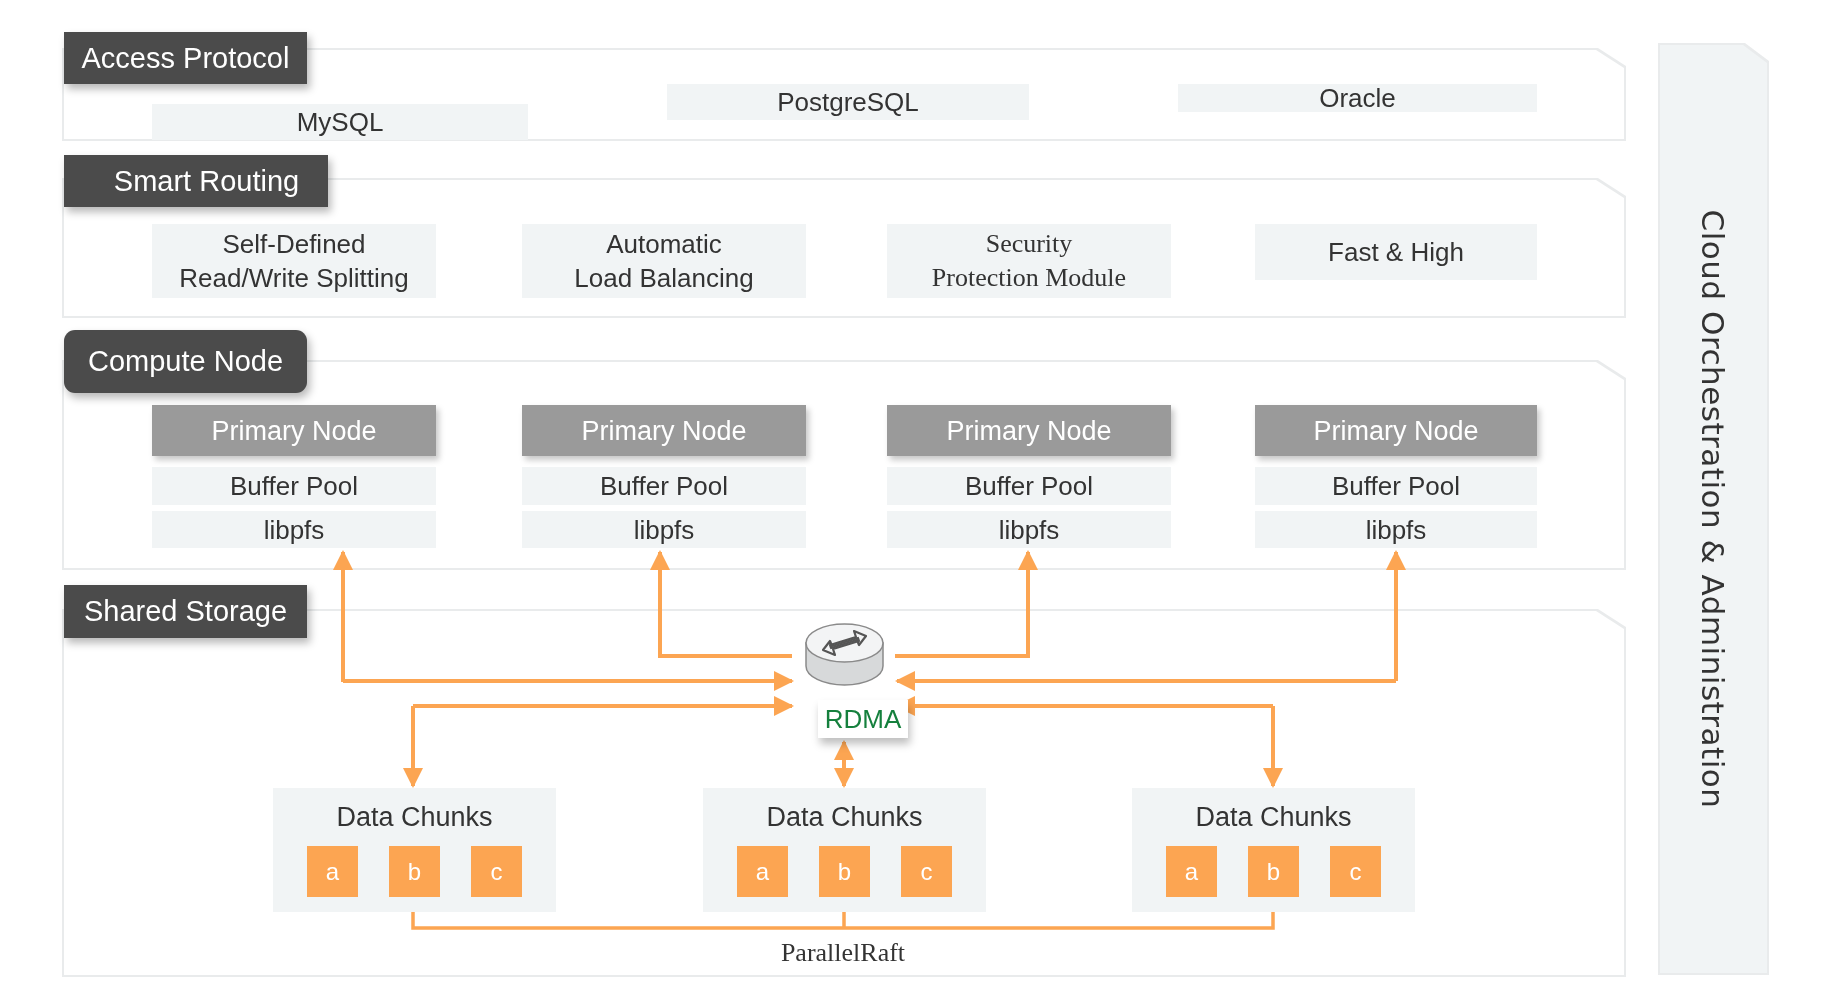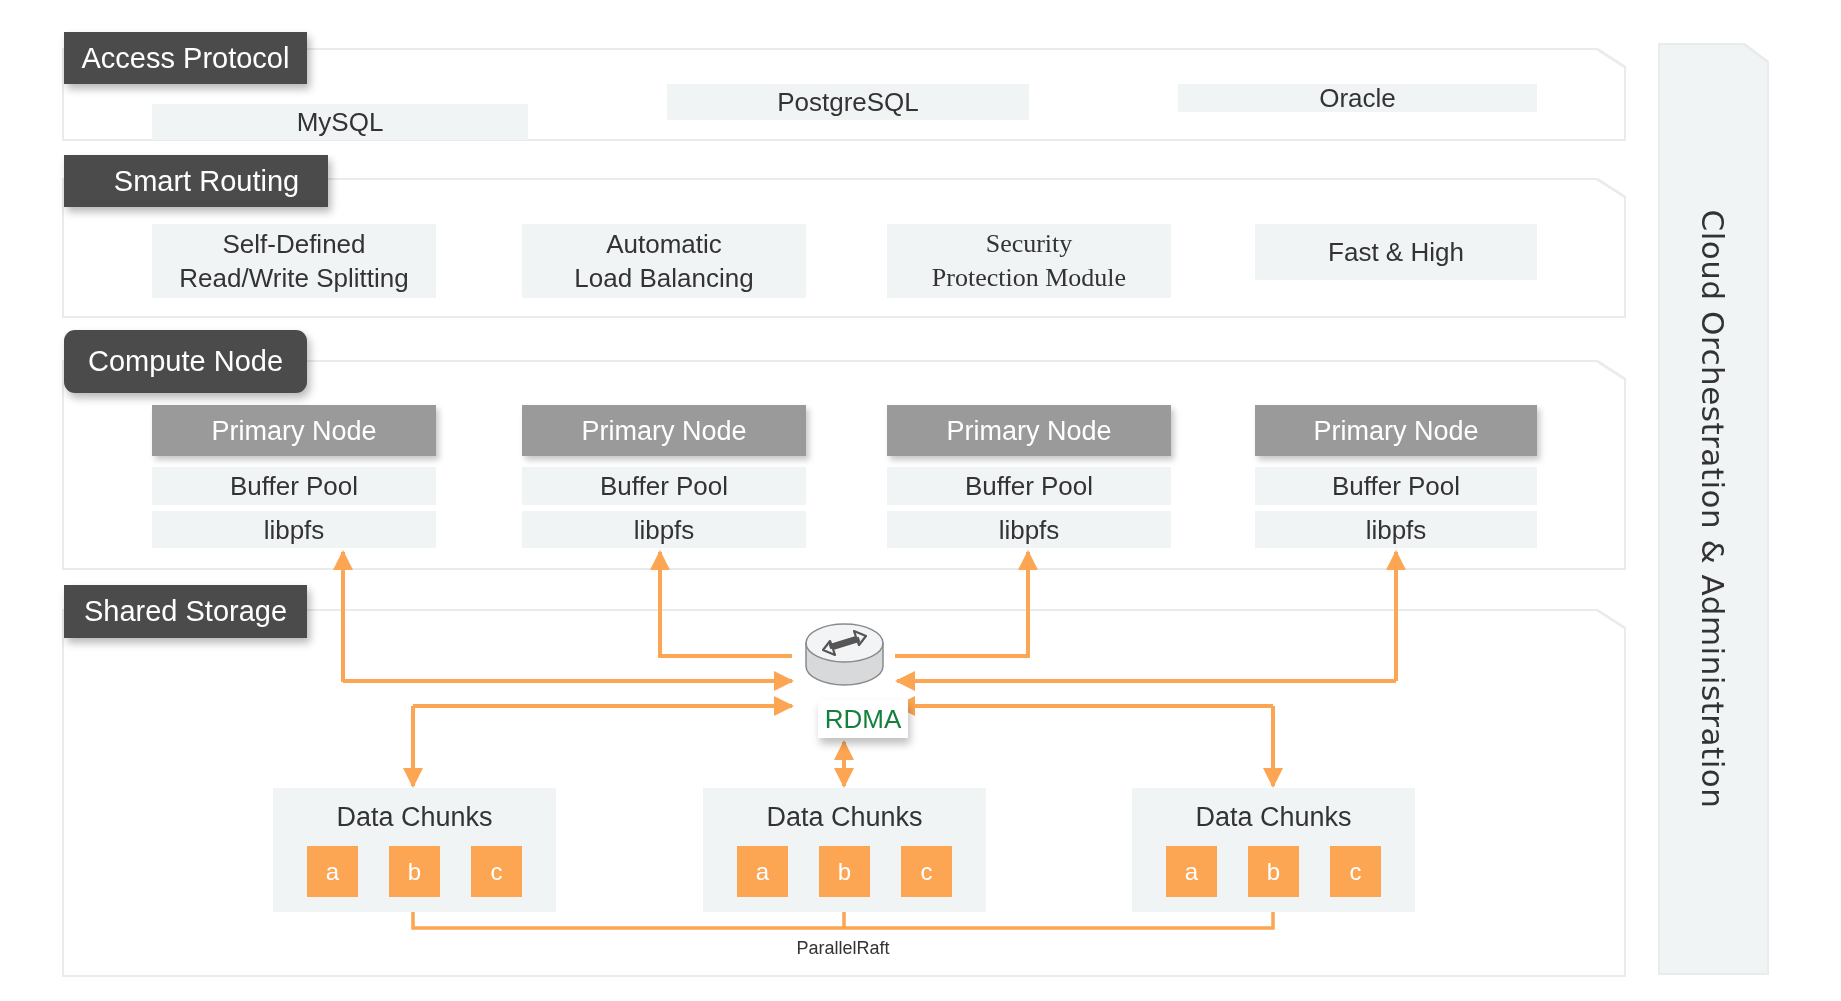--- a/index.html
+++ b/index.html
@@ -22,21 +22,21 @@
   .side-frame { position: absolute; left: 1658px; top: 43px; width: 111px; height: 932px; background: #e9ebec;
            clip-path: polygon(0 0, calc(100% - 24px) 0, 100% 18px, 100% 100%, 0 100%); }
   .side { position: absolute; left: 1660px; top: 45px; width: 107px; height: 928px; background: #f1f4f5;
            clip-path: polygon(0 0, calc(100% - 24px) 0, 100% 18px, 100% 100%, 0 100%); }
   .side-text { position: absolute; left: 1713px; top: 509px; transform: translate(-50%, -50%) rotate(90deg);
            white-space: nowrap; font-size: 31px; color: #333; font-family: "DejaVu Sans", sans-serif; letter-spacing: 0.5px; }
   svg.wires { position: absolute; left: 0; top: 0; z-index: 1; }
   .rdma-label { position: absolute; left: 800px; top: 700px; width: 90px; height: 38px; background: #fff;
            display: flex; align-items: center; justify-content: center; font-size: 26px; color: #15803d;
            box-shadow: 2px 6px 8px rgba(0,0,0,0.25); z-index: 4; margin-left: 18px; }
-  .raft-label { position: absolute; left: 743px; width: 200px; top: 938px; text-align: center; font-size: 18px; color: #333; z-index: 2; }
+  .raft-label { position: absolute; left: 743px; width: 200px; top: 938px; text-align: center; font-size: 26px; color: #333; z-index: 2; font-family: Liberation Serif, serif; }
 </style>
 </head>
 <body>
 
 <div class="panel-frame" style="top:48px;height:93px;"></div>
 <div class="panel" style="top:50px;height:89px;"></div>
 
 <div class="panel-frame" style="top:178px;height:140px;"></div>
 <div class="panel" style="top:180px;height:136px;"></div>
 

